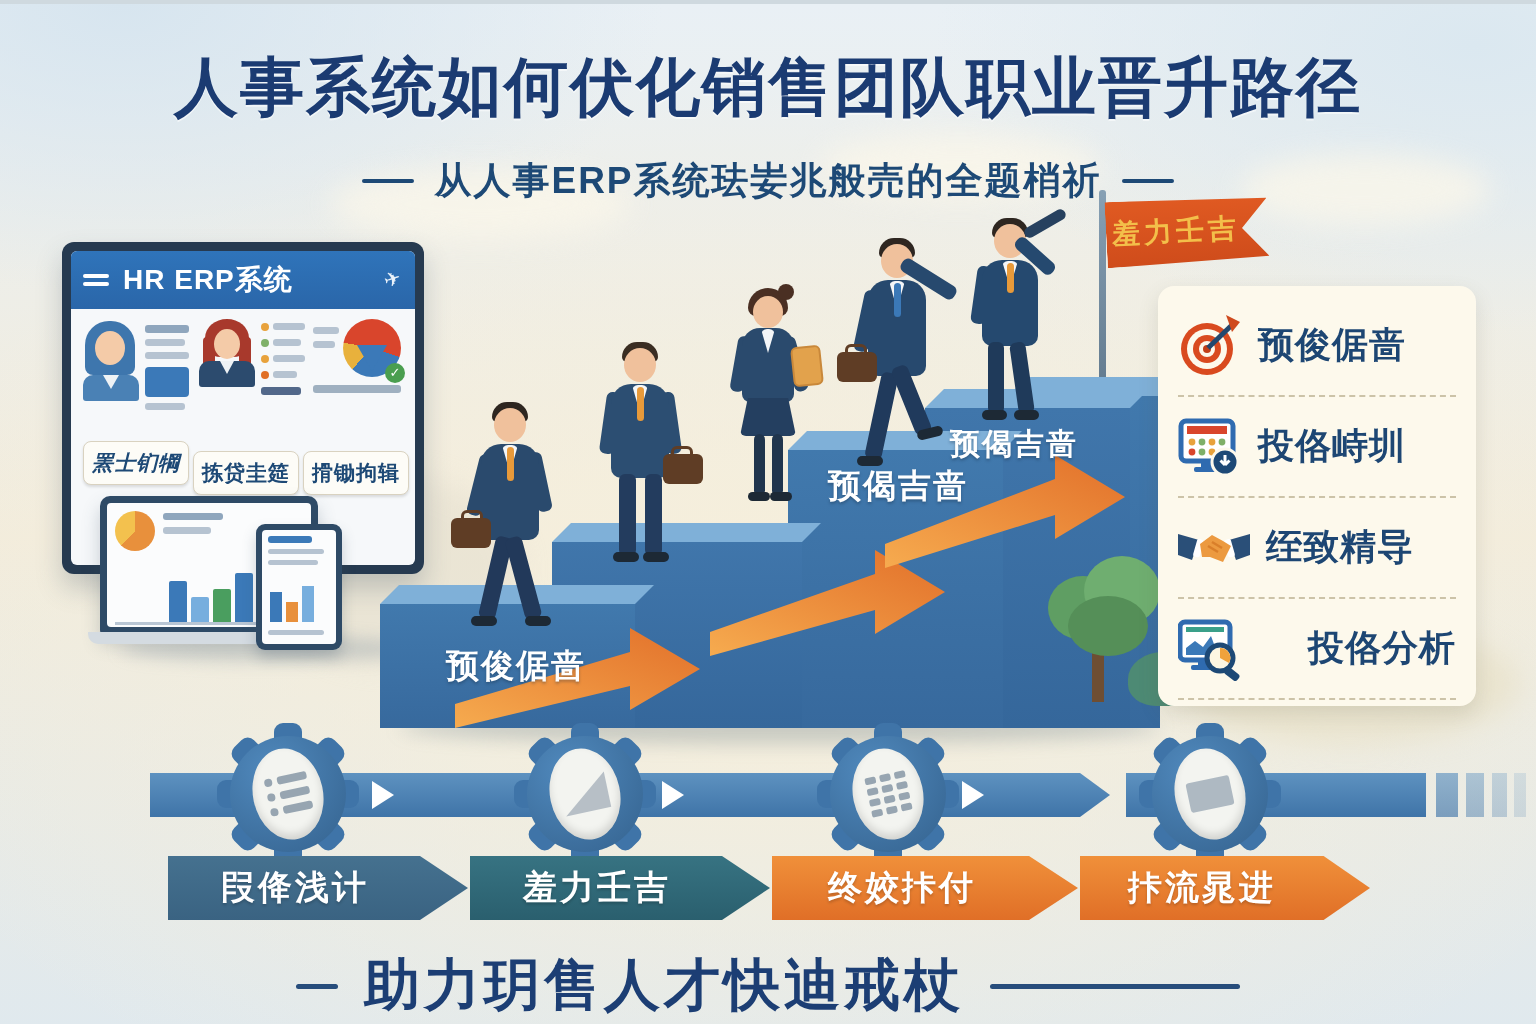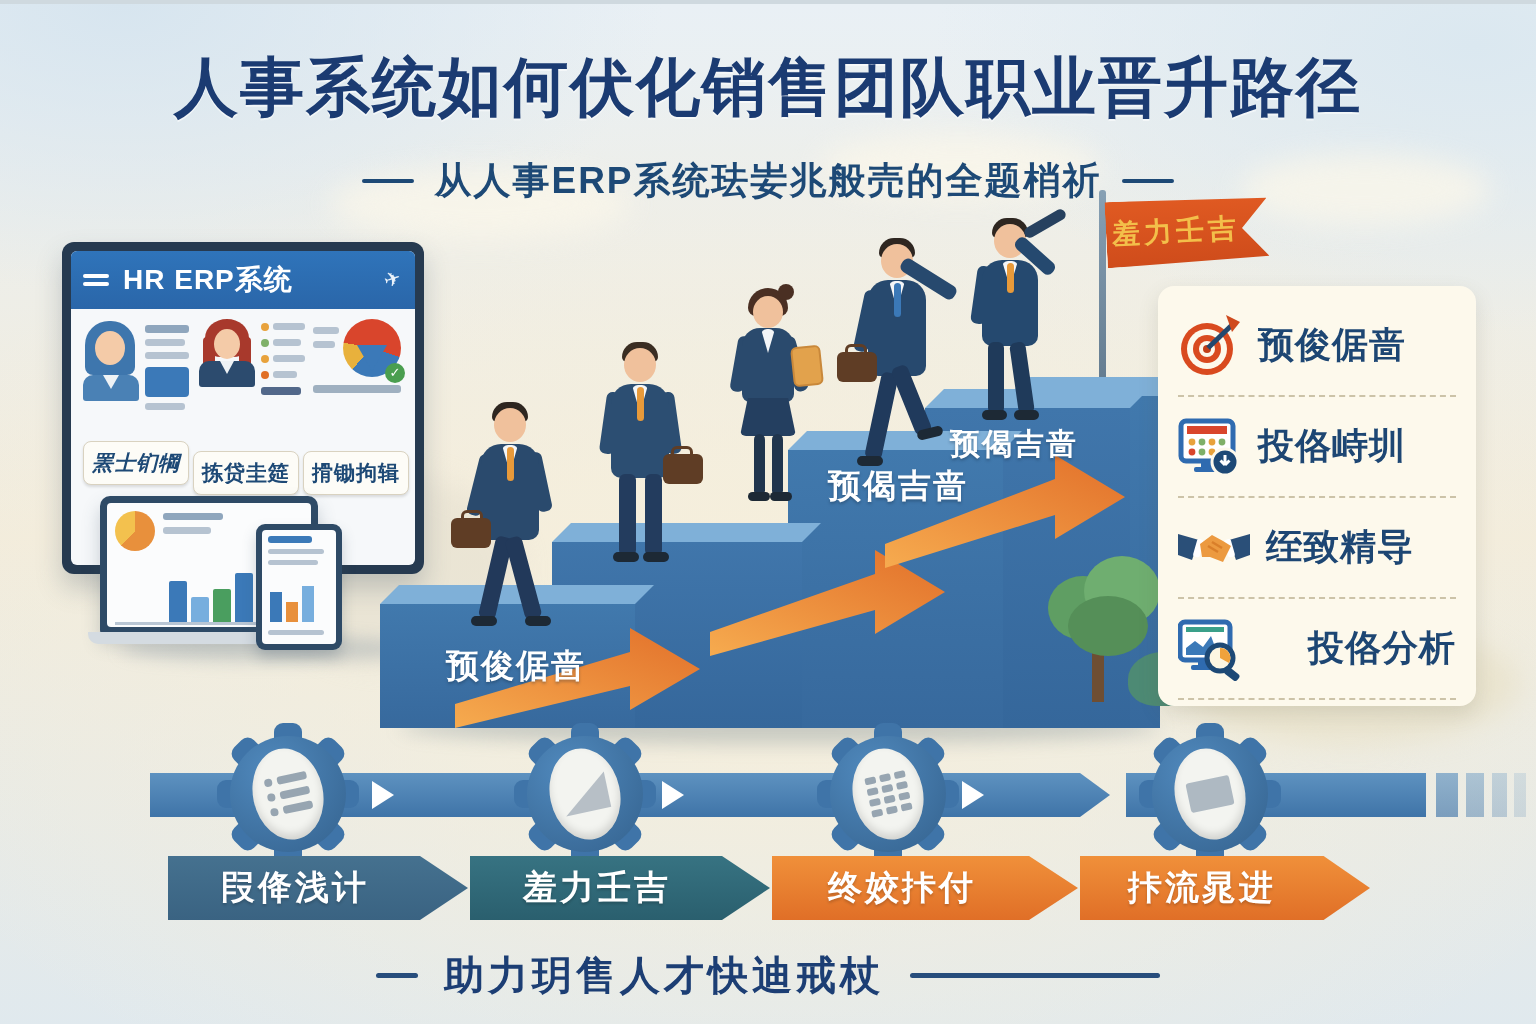--- a/index.html
+++ b/index.html
@@ -59,21 +59,21 @@
   .gtab b{display:block;width:11px;height:7px;background:#97a5b1;border-radius:2px;}
   
   .ban{position:absolute;top:852px;height:64px;display:flex;align-items:center;justify-content:center;
     clip-path:polygon(0 0,84% 0,100% 50%,84% 100%,0 100%);color:#fff;font-size:34px;font-weight:800;
     letter-spacing:3px;padding-right:46px;box-sizing:border-box;text-shadow:0 2px 3px rgba(0,0,0,.2);}
   .ban.sb{background:linear-gradient(180deg,#45718f,#3a6382);}
   .ban.tl{background:linear-gradient(180deg,#377382,#2a5f6e);}
   .ban.or{background:linear-gradient(180deg,#f0903a,#e06f27);}
   .tagrow{left:0;right:0;top:944px;display:flex;justify-content:center;align-items:center;gap:26px;}
   .tagrow .tline{height:5px;background:#274d7c;border-radius:3px;}
-  .tagline{font-size:40px;font-weight:800;color:#1c3e74;letter-spacing:4px;font-family:Liberation Serif, serif;}
+  .tagline{font-size:56px;font-weight:800;color:#1c3e74;letter-spacing:4px;font-family:Liberation Serif, serif;}
 </style>
 </head>
 <body>
 
 <div id="canvas">
 
   <div class="cloud" style="left:330px;top:165px;width:300px;height:70px;"></div>
   <div class="cloud" style="left:820px;top:130px;width:280px;height:64px;"></div>
   <div class="cloud" style="left:1240px;top:150px;width:250px;height:72px;"></div>
   <div class="cloud" style="left:260px;top:470px;width:260px;height:190px;opacity:.4;background:#ddd8ca;"></div>

